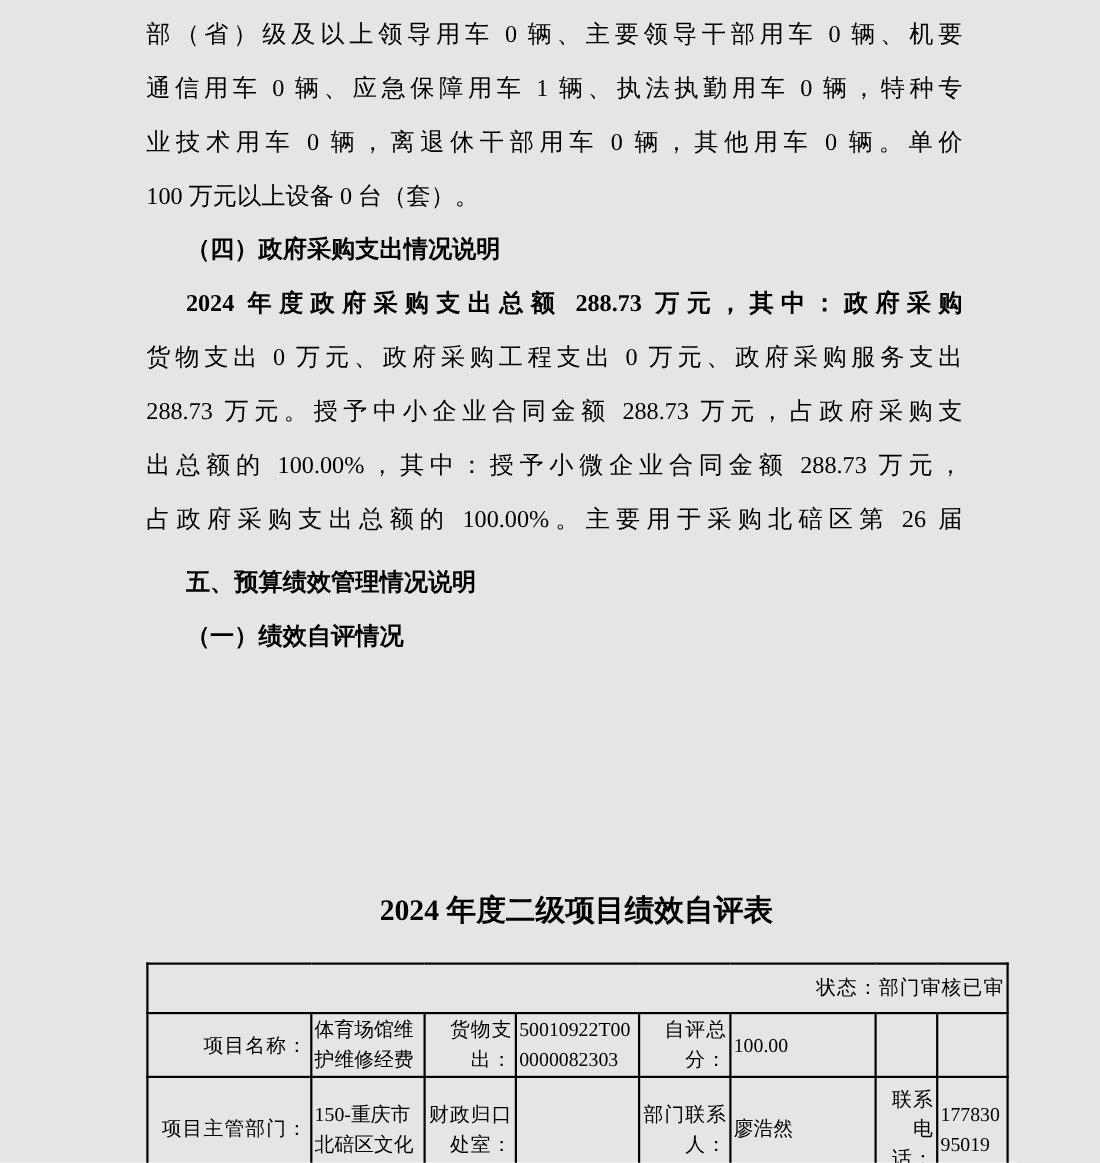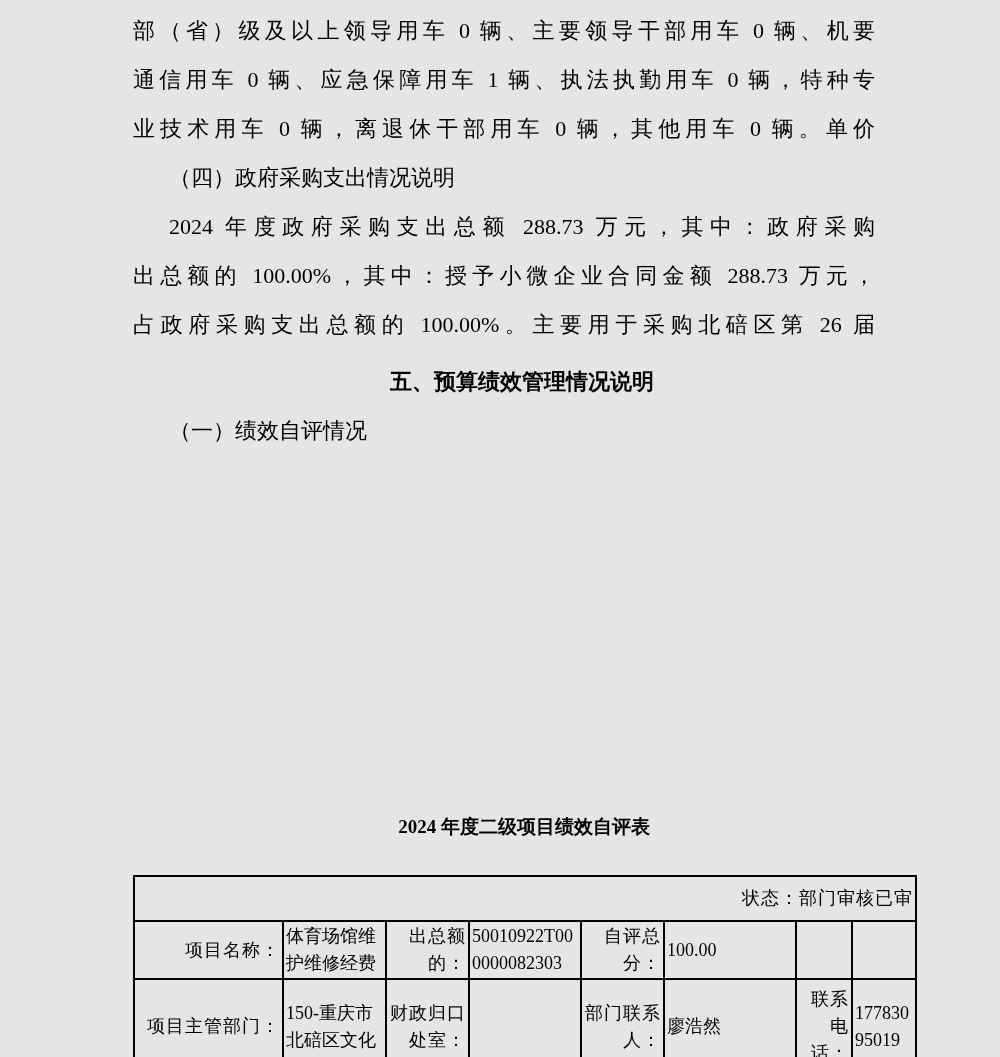--- a/index.html
+++ b/index.html
@@ -23,37 +23,36 @@
     line-height: 49px;
     height: 49px;
     text-align: left;
     white-space: nowrap;
   }
   .just {
     white-space: normal;
     text-align: justify;
     text-align-last: justify;
   }
-  .indent { padding-left: 36px; }
+  .indent { padding-left: 36px; font-weight: bold; }
   .just.indent { width: 706px; }
   .heading-bold {
     font-weight: bold;
     font-family: "Liberation Sans", "DejaVu Sans", sans-serif;
     margin-top: 8px;
-    text-align: center;
   }
 
   
   .tbl-wrap {
     position: absolute;
     left: 133px; top: 806px;
     width: 782px;
   }
   .table-title {
-    font-size: 19px;
+    font-size: 27px;
     font-weight: bold;
     line-height: 42px;
     text-align: center;
     margin: 0 0 27px 0;
   }
   table.selfeval {
     border-collapse: collapse;
     table-layout: fixed;
     width: 782px;
   }
@@ -83,22 +82,25 @@
 </style>
 </head>
 <body>
 
 <div class="page">
 
   <div class="text-block">
     <div class="line just">部（省）级及以上领导用车 0 辆、主要领导干部用车 0 辆、机要</div>
     <div class="line just">通信用车 0 辆、应急保障用车 1 辆、执法执勤用车 0 辆，特种专</div>
     <div class="line just">业技术用车 0 辆，离退休干部用车 0 辆，其他用车 0 辆。单价</div>
+    <div class="line">100 万元以上设备 0 台（套）。</div>
     <div class="line indent">（四）政府采购支出情况说明</div>
     <div class="line just indent">2024 年度政府采购支出总额 288.73 万元，其中：政府采购</div>
+    <div class="line just">货物支出 0 万元、政府采购工程支出 0 万元、政府采购服务支出</div>
+    <div class="line just">288.73 万元。授予中小企业合同金额 288.73 万元，占政府采购支</div>
     <div class="line just">出总额的 100.00%，其中：授予小微企业合同金额 288.73 万元，</div>
     <div class="line just">占政府采购支出总额的 100.00%。主要用于采购北碚区第 26 届</div>
     <div class="line indent heading-bold">五、预算绩效管理情况说明</div>
     <div class="line indent">（一）绩效自评情况</div>
   </div>
 
   <div class="tbl-wrap">
     <div class="table-title">2024 年度二级项目绩效自评表</div>
 
     <table class="selfeval">
@@ -112,21 +114,21 @@
         <col style="width:56px">
         <col style="width:64px">
       </colgroup>
       <tbody>
         <tr>
           <td colspan="8" class="status">状态：部门审核已审</td>
         </tr>
         <tr class="r1">
           <td class="lbl">项目名称：</td>
           <td class="val">体育场馆维护维修经费</td>
-          <td class="lbl">出总额的：</td>
+          <td class="lbl">货物支出：</td>
           <td class="val">50010922T000000082303</td>
           <td class="lbl">自评总分：</td>
           <td class="val">100.00</td>
           <td class="val"></td>
           <td class="val"></td>
         </tr>
         <tr class="r2">
           <td class="lbl">项目主管部门：</td>
           <td class="val">150-重庆市北碚区文化</td>
           <td class="lbl">财政归口处室：</td>

